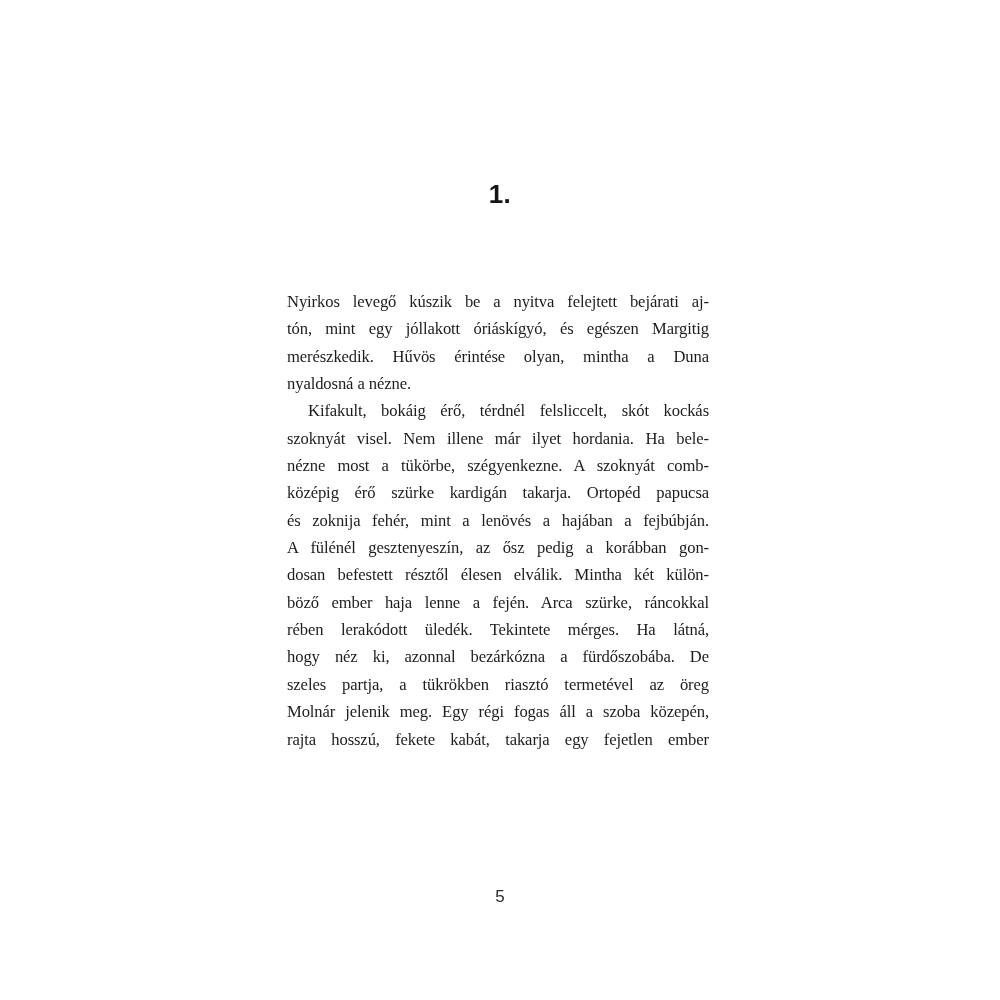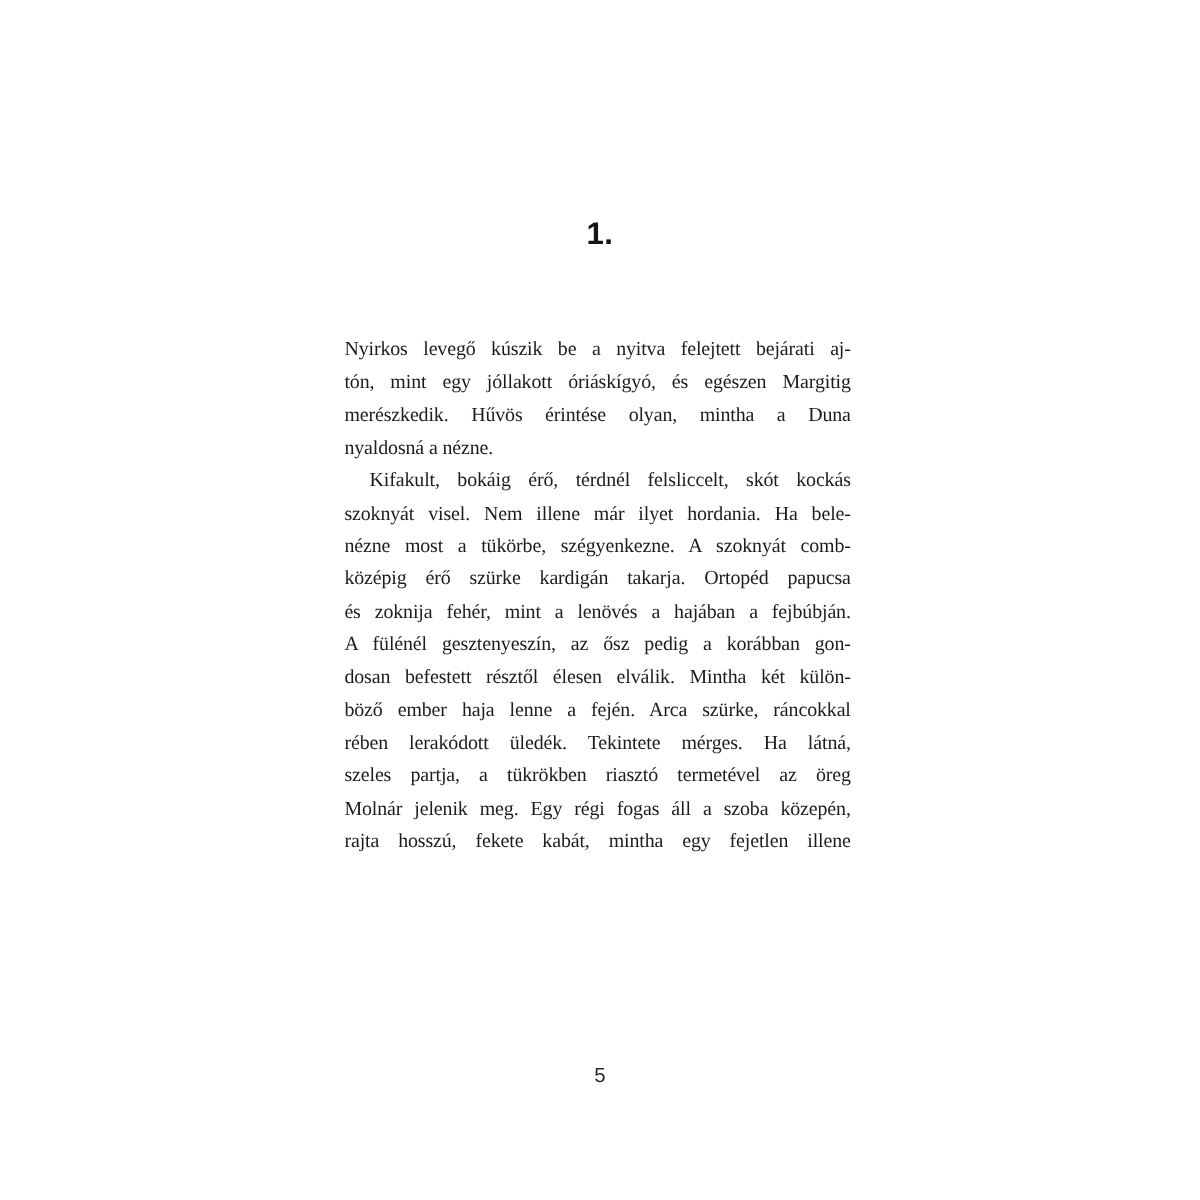--- a/index.html
+++ b/index.html
@@ -20,21 +20,21 @@
     width: 1000px;
     text-align: center;
     font-family: "Liberation Sans", sans-serif;
     font-weight: 700;
     font-size: 26px;
     letter-spacing: 0.5px;
     color: #151515;
   }
   .text-block {
     position: absolute;
-    left: 287px; top: 277px;
+    left: 287px; top: 288px;
     width: 422px;
     font-size: 16.6px;
     line-height: 27.35px;
     letter-spacing: -0.1px;
     color: #1c1c1c;
   }
   .line {
     text-align: justify;
     text-align-last: justify;
     white-space: normal;
@@ -64,19 +64,20 @@
       <div class="line para-end">nyaldosná a nézne.</div>
       <div class="line indent">Kifakult, bokáig érő, térdnél felsliccelt, skót kockás</div>
       <div class="line">szoknyát visel. Nem illene már ilyet hordania. Ha bele-</div>
       <div class="line">nézne most a tükörbe, szégyenkezne. A szoknyát comb-</div>
       <div class="line">középig érő szürke kardigán takarja. Ortopéd papucsa</div>
       <div class="line">és zoknija fehér, mint a lenövés a hajában a fejbúbján.</div>
       <div class="line">A fülénél gesztenyeszín, az ősz pedig a korábban gon-</div>
       <div class="line">dosan befestett résztől élesen elválik. Mintha két külön-</div>
       <div class="line">böző ember haja lenne a fején. Arca szürke, ráncokkal</div>
       <div class="line">rében lerakódott üledék. Tekintete mérges. Ha látná,</div>
+      <div class="line">hogy néz ki, azonnal bezárkózna a fürdőszobába. De</div>
       <div class="line">szeles partja, a tükrökben riasztó termetével az öreg</div>
       <div class="line">Molnár jelenik meg. Egy régi fogas áll a szoba közepén,</div>
-      <div class="line">rajta hosszú, fekete kabát, mintha egy fejetlen illene</div>
+      <div class="line">rajta hosszú, fekete kabát, takarja egy fejetlen ember</div>
     </div>
 
   <div class="page-number">5</div>
 </div>
 
 </body></html>

